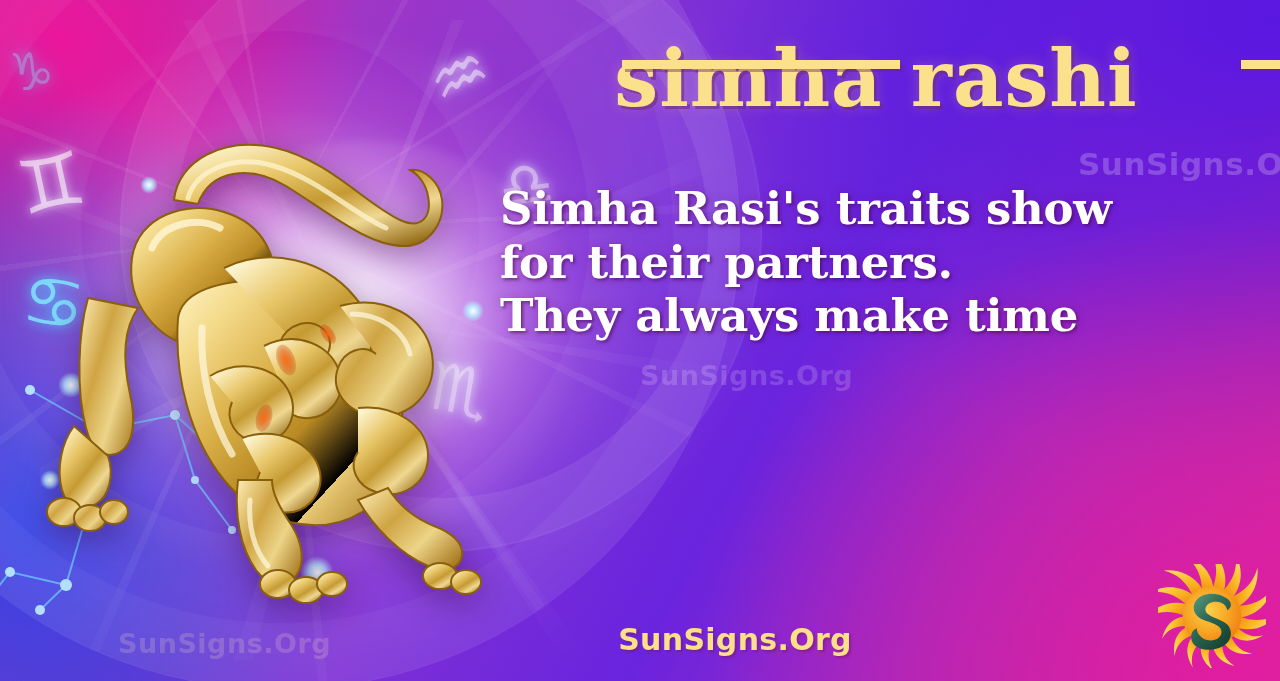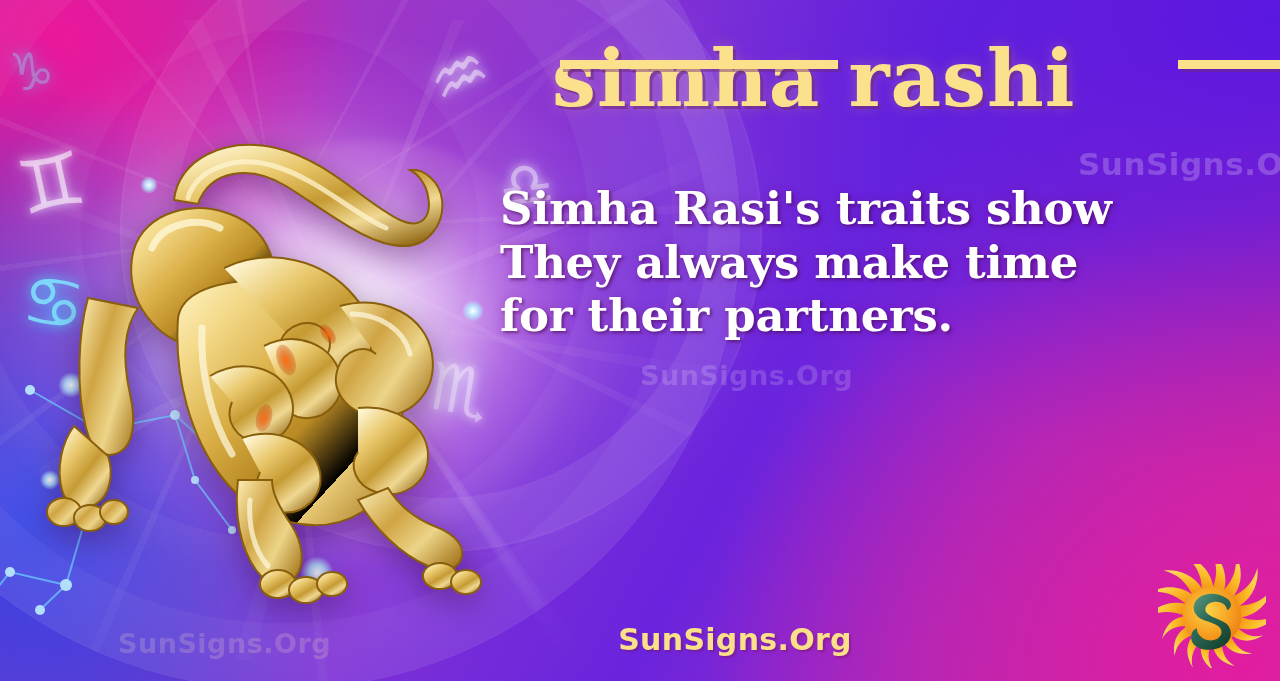--- a/index.html
+++ b/index.html
@@ -118,28 +118,28 @@
     position: absolute;
     left: 28px; top: 108px;
     width: 460px; height: 500px;
   }
   #lion-wrap svg { width: 100%; height: 100%; display: block;
     filter: drop-shadow(0 8px 16px rgba(60,10,70,0.45)); }
 
   
   #title {
     position: absolute;
-    left: 552px; top: 40px;
+    left: 536px; top: 40px;
     width: 680px;
     font-family: "DejaVu Serif", serif;
     font-size: 78px;
     font-weight: 700;
     letter-spacing: 1px;
     color: #fbe18c;
-    text-align: left;
+    text-align: center;
     line-height: 1;
     text-shadow: 3px 3px 0 rgba(110,40,120,0.55), 0 0 14px rgba(255,220,120,0.25);
     white-space: nowrap;
   }
   
   #title .bar {
     position: absolute;
     left: 6px; top: 20px;
     height: 9px;
     background: #fbe18c;
@@ -345,22 +345,22 @@
   <div class="watermark" id="wm-top-right">SunSigns.Org</div>
   <div class="watermark" id="wm-middle">SunSigns.Org</div>
   <div class="watermark" id="wm-bottom-left">SunSigns.Org</div>
 
   <div id="title">
     <span class="word"><span class="bar b1"></span><span>simha</span></span><span>&nbsp;</span><span class="word"><span class="bar b2"></span><span>rashi</span></span>
   </div>
 
   <div id="body-text">
     <div>Simha Rasi's traits show</div>
+    <div>for their partners.</div>
     <div>They always make time</div>
-    <div>for their partners.</div>
   </div>
 
   <div id="footer-brand">
     <span class="inner">SunSigns.Org</span>
   </div>
 
   <div id="sun-logo">
     <svg viewBox="0 0 110 110" xmlns="http://www.w3.org/2000/svg">
       <defs>
         <radialGradient id="sunDisc" cx="0.42" cy="0.40" r="0.66">

